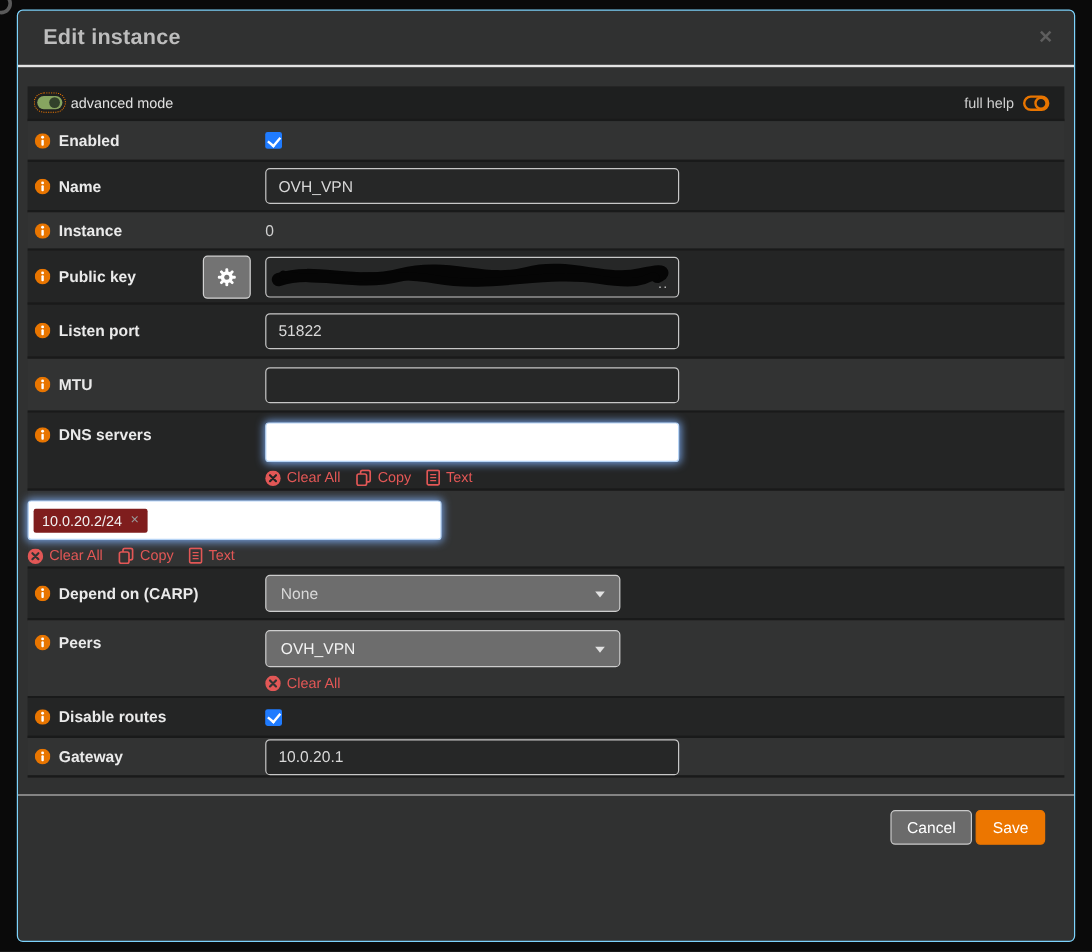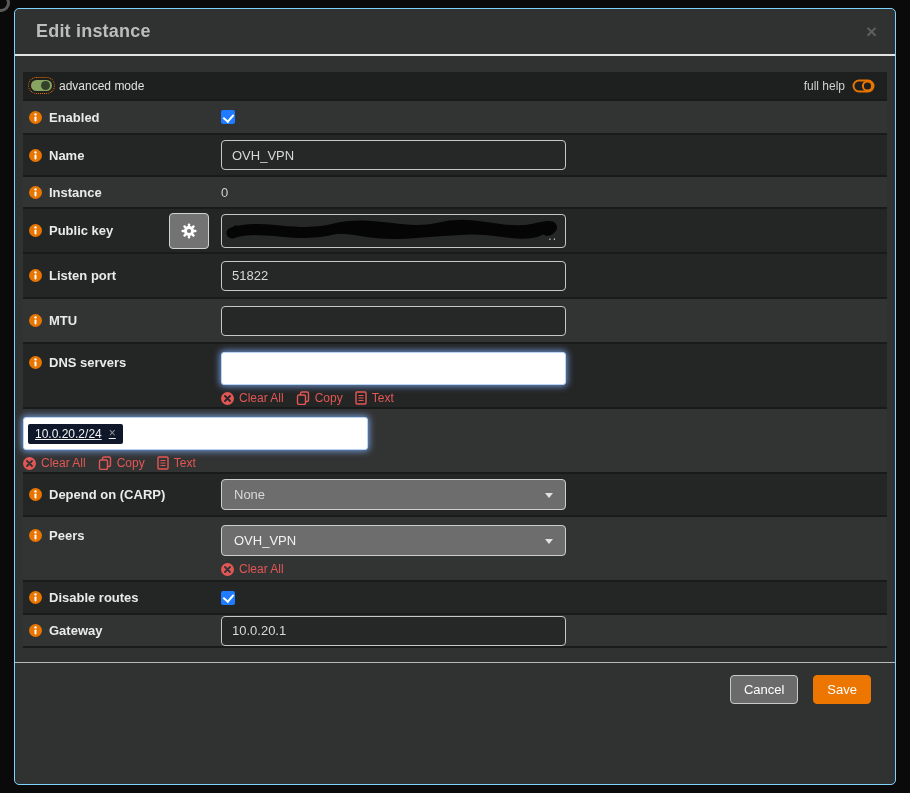--- a/index.html
+++ b/index.html
@@ -95,47 +95,47 @@
     margin-right:12px; cursor:pointer; flex-shrink:0;
   }
 
   .tokenizer{
     width:345px; min-height:33px; background:#ffffff; border-radius:3px;
     border:1px solid #b7d4f5;
     box-shadow:0 0 7px 1px rgba(130,180,255,.85);
     display:flex; align-items:center; padding:3px 4px; cursor:text;
   }
   .token{
-    background:#0f172a; color:#f2f2f2; font-size:12px;
-    border-radius:2px; padding:3px 7px; display:flex; align-items:flex-start; gap:7px;text-decoration:underline;
+    background:#7f1d1d; color:#f2f2f2; font-size:12px;
+    border-radius:2px; padding:3px 7px; display:flex; align-items:flex-start; gap:7px;
   }
   .token-x{ color:#9a9a9a; font-size:12px; cursor:pointer; line-height:1; }
 
   .link-row{ display:flex; align-items:center; gap:12px; margin-top:6px; }
   .red-link{
     display:flex; align-items:center; gap:5px; color:#e25756; font-size:12px; cursor:pointer;
   }
   .red-link svg{ flex-shrink:0; }
 
   .select{
-    width:345px; height:31px; background:#6d6d6d; border:1px solid #cdcdcd;
+    width:296px; height:31px; background:#6d6d6d; border:1px solid #cdcdcd;
     border-radius:4px; display:flex; align-items:center; padding:0 12px;
     position:relative; font-size:13px; cursor:pointer;
   }
   .select .caret{
     position:absolute; right:12px; top:13px;
     width:0; height:0; border-left:4px solid transparent; border-right:4px solid transparent;
     border-top:5px solid #e2e2e2;
   }
   .select-muted{ color:#d9d9d9; }
   .select-value{ color:#f2f2f2; }
 
   .modal-footer{
     border-top:1px solid #b9b9b9; margin-top:14px;
-    display:flex; justify-content:flex-end; gap:15px;
+    display:flex; justify-content:flex-end; gap:3px;
     padding:12px 24px 0 0;
   }
   .btn{
     font-size:13px; color:#ffffff; border-radius:4px; padding:6px 13px;
     cursor:pointer; font-family:"Liberation Sans", sans-serif;
   }
   .btn-cancel{ background:#6b6b6b; border:1px solid #c9c9c9; }
   .btn-save{ background:#ec7600; border:1px solid #ec7600; }
 
   

